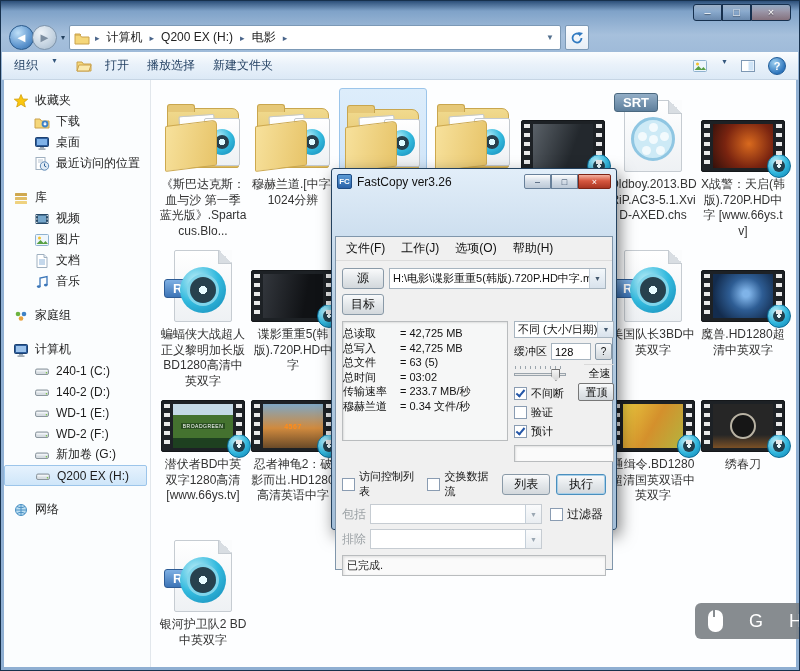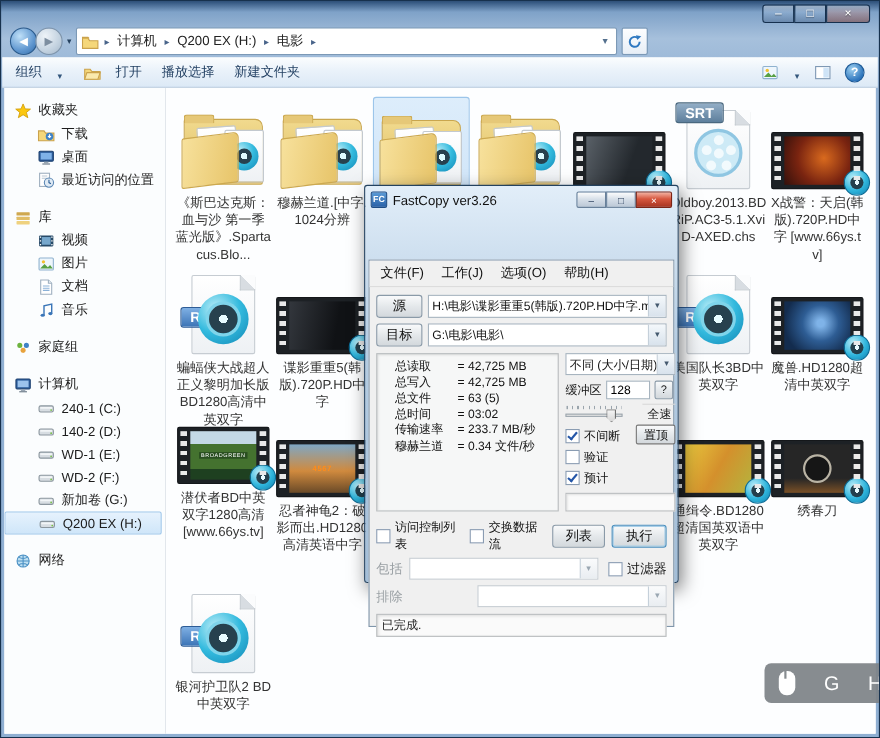--- a/index.html
+++ b/index.html
@@ -30,21 +30,21 @@
   .crumb{padding:0 2px;white-space:nowrap;}
   .crumb-dd{margin-left:auto;font-size:8px;color:#54708e;padding-right:2px;}
   .refresh-btn{width:24px;height:25px;background:linear-gradient(#fdfeff,#e7eef6);border:1px solid #7c99b6;border-radius:2px;
     display:flex;align-items:center;justify-content:center;flex:none;}
   .search{flex:1;height:25px;background:#fff;border:1px solid #7c99b6;border-radius:2px;display:flex;align-items:center;padding:0 5px;}
   .search input{flex:1;border:0;outline:0;font-size:12px;font-family:inherit;background:transparent;color:#222;min-width:0;}
   .search input::placeholder{font-style:italic;color:#8a8f94;}
   
   .toolbar{position:absolute;top:51px;left:1px;right:1px;height:28px;display:flex;align-items:center;padding:0 12px;gap:18px;
     background:linear-gradient(180deg,#fbfdfe,#eaf2fa 45%,#dce9f6);border-bottom:1px solid #c6d5e4;font-size:12px;color:#1e3c5f;}
-  .tb-item{display:flex;align-items:flex-end;gap:13px;white-space:nowrap;}
+  .tb-item{display:flex;align-items:flex-start;gap:13px;white-space:nowrap;}
   .tb-arrow{font-size:7px;color:#33567c;}
   .tb-right{margin-left:auto;display:flex;align-items:center;gap:12px;}
   .help-btn{width:18px;height:18px;border-radius:50%;background:radial-gradient(circle at 35% 30%,#9ed0f0,#2f76bd 70%);
     color:#fff;font-size:11px;font-weight:bold;display:flex;align-items:center;justify-content:center;border:1px solid #1d5a97;}
   
   .main{position:absolute;top:79px;left:3px;right:3px;bottom:3px;display:flex;background:#fdfeff;}
   .sidebar{width:147px;flex:none;background:#fbfdfe;border-right:1px solid #e2e7ec;overflow:hidden;padding-top:4px;}
   .sb-group{margin-top:13px;}
   .sb-group:first-child{margin-top:6px;}
   .sb-row{display:flex;align-items:center;height:21px;padding-left:9px;gap:6px;font-size:12px;color:#1c1c1c;white-space:nowrap;}
@@ -127,22 +127,22 @@
   .fc-row{display:flex;align-items:center;}
   .btn{height:21px;border:1px solid #8a9aa8;border-radius:3px;font-size:12px;color:#111;
     background:linear-gradient(#f9fafb,#e4e8eb 50%,#d3d8dc);display:flex;align-items:center;justify-content:center;}
   .src-btn{width:42px;flex:none;}
   .combo{flex:1;height:21px;margin-left:5px;border:1px solid #a7b4bf;background:#fff;display:flex;align-items:center;
     padding-left:3px;overflow:hidden;white-space:nowrap;}
   .combo .txt{overflow:hidden;white-space:nowrap;}
   .combo .arr{margin-left:auto;width:16px;align-self:stretch;background:linear-gradient(#f4f8fb,#d8e2ec);
     border-left:1px solid #c5d0da;display:flex;align-items:center;justify-content:center;font-size:7px;color:#44596e;flex:none;}
   .fc-mid{display:flex;gap:6px;margin-top:6px;}
-  .stats{width:166px;flex:none;height:144px;background:#f6f7f7;border:1px solid #b9bcbe;box-shadow:inset 1px 1px 2px rgba(0,0,0,.1);
-    padding:4px 16px;font-size:11px;}
+  .stats{width:166px;flex:none;height:120px;background:#f6f7f7;border:1px solid #b9bcbe;box-shadow:inset 1px 1px 2px rgba(0,0,0,.1);
+    padding:4px 0;font-size:11px;}
   .stats .line{display:flex;line-height:14.5px;white-space:nowrap;}
   .stats .lab{width:57px;flex:none;}
   .rcol{flex:1;display:flex;flex-direction:column;}
   .rcol .combo{margin-left:0;height:20px;}
   .bufrow{display:flex;align-items:center;margin-top:5px;gap:4px;}
   .buf-input{width:40px;height:17px;border:1px solid #a7b4bf;font-size:11px;padding:0 3px;font-family:inherit;}
   .qbtn{width:17px;height:17px;font-size:10px;border-radius:2px;}
   .sliderrow{display:flex;align-items:center;margin-top:4px;}
   .slider{width:52px;height:14px;position:relative;}
   .slider .ticks{position:absolute;top:0;left:1px;right:1px;height:3px;
@@ -154,21 +154,21 @@
   .cbrow{display:flex;align-items:center;margin-top:4px;gap:4px;position:relative;}
   .cbox{width:13px;height:13px;background:#fff;border:1px solid #8a9cb2;flex:none;}
   .cbox.checked::after{content:"";display:block;width:7px;height:3px;border-left:2px solid #2456a8;border-bottom:2px solid #2456a8;
     transform:rotate(-50deg);margin:2px 0 0 1px;}
   .top-btn{position:absolute;right:0;top:-3px;width:36px;height:18px;font-size:11px;border-radius:2px;border-color:#777;}
   .estbox{margin-top:6px;height:17px;background:#fafafa;border:1px solid #b9bcbe;box-shadow:inset 1px 1px 2px rgba(0,0,0,.1);}
   .fc-row2{display:flex;align-items:center;margin-top:7px;gap:6px;}
   .fc-row2 .sp{margin-left:auto;}
   .wbtn{width:50px;}
   .exec{width:52px;border-color:#4a8fbe;box-shadow:0 0 0 1px #a8cfe8 inset;}
-  .inc-row{display:flex;align-items:center;margin-top:5px;justify-content:space-between;}
+  .inc-row{display:flex;align-items:center;margin-top:5px;}
   .dimlab{width:28px;flex:none;color:#9aa0a4;font-size:12px;}
   .inc-combo{flex:none;width:172px;margin-left:0;height:20px;border-color:#c6ccd2;}
   .inc-combo .arr{color:#9aa7b2;background:linear-gradient(#fafbfc,#e9edf1);}
   .filter-blk{display:flex;align-items:center;gap:4px;margin-left:8px;font-size:12px;}
   .log{margin-top:6px;flex:1;background:#fafafa;border:1px solid #b9bcbe;box-shadow:inset 1px 1px 3px rgba(0,0,0,.12);
     font-size:11px;padding:2px 4px;color:#222;}
   
   .key-overlay{position:absolute;left:694px;top:602px;width:130px;height:36px;z-index:60;border-radius:6px;
     background:rgba(126,131,136,.93);display:flex;align-items:center;gap:26px;padding:0 13px;color:#fff;font-size:18px;}
   .mouse-ic{width:15px;height:22px;border-radius:7px;background:#fff;position:relative;flex:none;}
@@ -529,21 +529,21 @@
         </div>
         <div class="file-item" style="left: 548px; top: 154px;">
           <div class="icon-area r2">
             <div class="filmstrip">
               <div class="thumb earth"></div>
               <div class="media-badge"></div>
             </div>
           </div>
           <div class="file-label">魔兽.HD1280超清中英双字</div>
         </div>
-        <div class="file-item" style="left: 8px; top: 304px;">
+        <div class="file-item" style="left: 8px; top: 316px;">
           <div class="icon-area r3">
             <div class="filmstrip">
               <div class="thumb green">
                 <span class="thumb-text">BROADGREEN</span>
               </div>
               <div class="media-badge"></div>
             </div>
           </div>
           <div class="file-label">潜伏者BD中英双字1280高清 [www.66ys.tv]</div>
         </div>
@@ -609,24 +609,20 @@
       <div class="fc-body">
         <div class="fc-row" style="margin-top:2px;">
           <div class="btn src-btn">源</div>
           <div class="combo">
             <span class="txt">H:\电影\谍影重重5(韩版).720P.HD中字.mp4; I</span>
             <span class="arr">▼</span>
           </div>
         </div>
         <div class="fc-row" style="margin-top:5px;">
           <div class="btn src-btn">目标</div>
-          <div class="combo">
-            <span class="txt">G:\电影\电影\</span>
-            <span class="arr">▼</span>
-          </div>
         </div>
         <div class="fc-mid">
           <div class="stats" id="fc-stats">
               <div class="line">
                 <span class="lab">总读取</span>
                 <span>= 42,725 MB</span>
               </div>
               <div class="line">
                 <span class="lab">总写入</span>
                 <span>= 42,725 MB</span>

